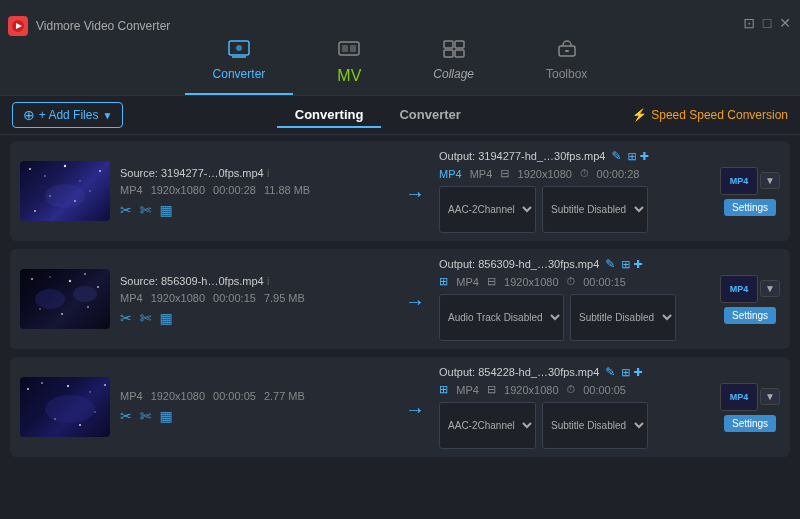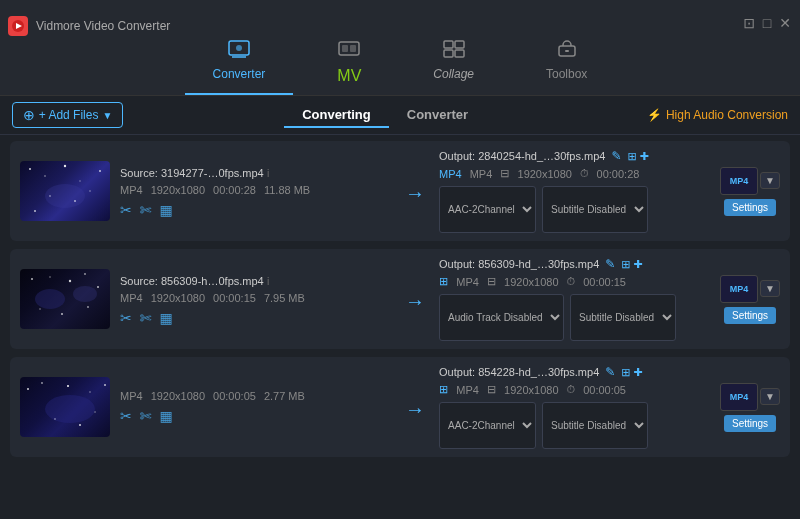--- a/index.html
+++ b/index.html
@@ -385,21 +385,21 @@
       <span>+ Add Files</span>
       <span style="font-size:10px;">▼</span>
     </button>
   </div>
   <div class="toolbar-center">
     <div class="convert-tab active">Converting</div>
     <div class="convert-tab">Converter</div>
   </div>
   <div class="high-speed">
     <span class="bolt-icon">⚡</span>
-    <span>High Audio Conversion</span>
+    <span>Speed Speed Conversion</span>
   </div>
 </div>
 
 <div class="content-area">
   <div class="file-list">
 
     <div class="file-item">
       <div class="file-thumb thumb-1">
         <svg class="thumb-stars" viewBox="0 0 90 60" xmlns="http://www.w3.org/2000/svg">
           <circle cx="10" cy="8" r="1" fill="white" opacity="0.8"></circle>
@@ -427,21 +427,21 @@
         </div>
         <div class="file-actions">
           <span class="action-icon">✂</span>
           <span class="action-icon">✄</span>
           <span class="action-icon">▦</span>
         </div>
       </div>
       <div class="arrow-icon">→</div>
       <div class="output-info">
         <div class="output-source">
-          <span>Output: 2840254-hd_…30fps.mp4</span>
+          <span>Output: 3194277-hd_…30fps.mp4</span>
           <span class="edit-icon">✎</span>
           <span style="color:#4db8ff;font-size:11px;">⊞ ✚</span>
         </div>
         <div class="output-meta">
           <span style="color:#4db8ff;">MP4</span>
           <span>MP4</span>
           <span>⊟</span>
           <span>1920x1080</span>
           <span>⏱</span>
           <span>00:00:28</span>

